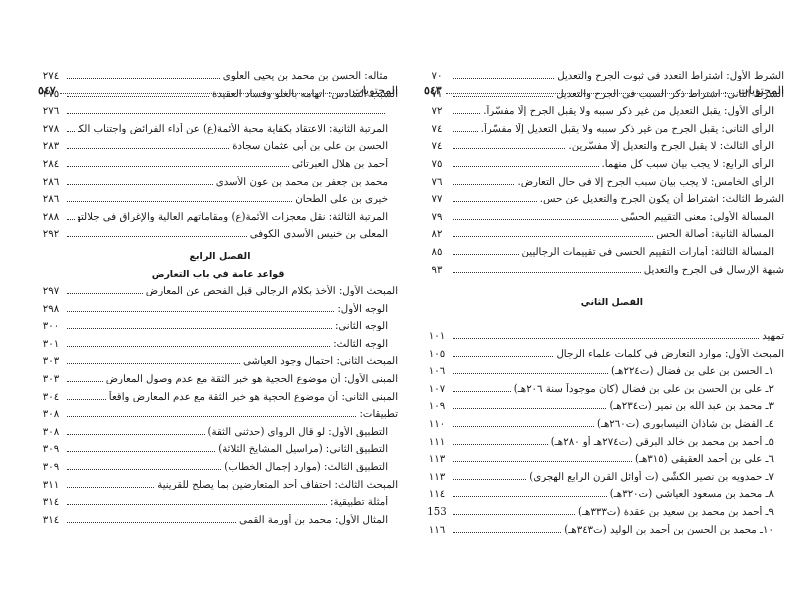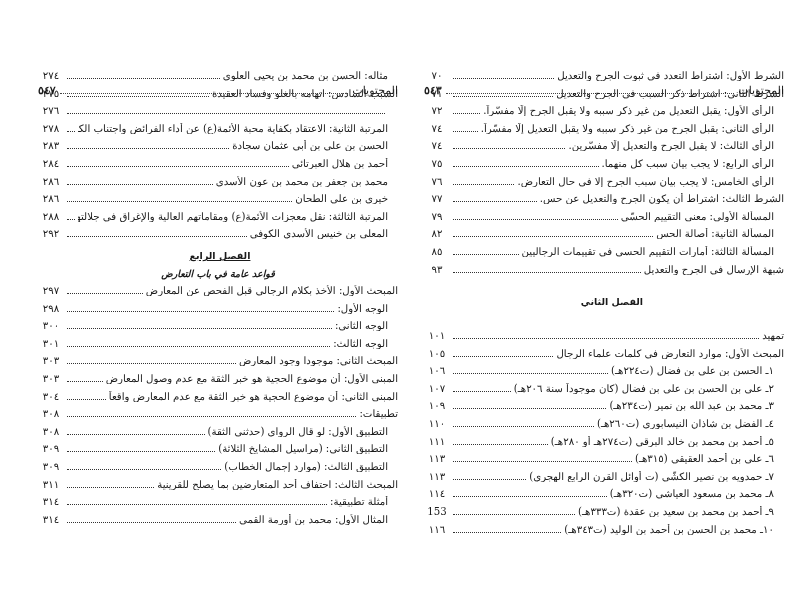--- a/index.html
+++ b/index.html
@@ -75,22 +75,22 @@
         <span class="txt">المرتبة الثالثة: نقل معجزات الأئمة(ع) ومقاماتهم العالية والإغراق في جلالتهم</span>
         <span class="lead"></span>
         <span class="num">٢٨٨</span>
       </div>
       <div class="row i1">
         <span class="txt">المعلى بن خنيس الأسدي الكوفي</span>
         <span class="lead"></span>
         <span class="num">٢٩٢</span>
       </div>
     </div>
-  <div class="heading" style="position:absolute;top:247px;left:4px;right:0;text-decoration:underline;">الفصل الرابع</div>
-  <div class="heading" style="position:absolute;top:265px;left:0;right:0;font-style:italic;">قواعد عامة في باب التعارض</div>
+  <div class="heading" style="position:absolute;top:247px;left:4px;right:0;">الفصل الرابع</div>
+  <div class="heading" style="position:absolute;top:265px;left:0;right:0;">قواعد عامة في باب التعارض</div>
   <div class="toc" style="top:285px;" id="L2">
       <div class="row">
         <span class="txt">المبحث الأول: الأخذ بكلام الرجالي قبل الفحص عن المعارض</span>
         <span class="lead"></span>
         <span class="num">٢٩٧</span>
       </div>
       <div class="row i1">
         <span class="txt">الوجه الأول:</span>
         <span class="lead"></span>
         <span class="num">٢٩٨</span>
@@ -99,21 +99,21 @@
         <span class="txt">الوجه الثاني:</span>
         <span class="lead"></span>
         <span class="num">٣٠٠</span>
       </div>
       <div class="row i1">
         <span class="txt">الوجه الثالث:</span>
         <span class="lead"></span>
         <span class="num">٣٠١</span>
       </div>
       <div class="row">
-        <span class="txt">المبحث الثاني: موجودا وجود المعارض</span>
+        <span class="txt">المبحث الثاني: احتمال وجود العياشي</span>
         <span class="lead"></span>
         <span class="num">٣٠٣</span>
       </div>
       <div class="row">
         <span class="txt">المبنى الأول: أن موضوع الحجية هو خبر الثقة مع عدم وصول المعارض</span>
         <span class="lead"></span>
         <span class="num">٣٠٣</span>
       </div>
       <div class="row">
         <span class="txt">المبنى الثاني: أن موضوع الحجية هو خبر الثقة مع عدم المعارض واقعاً</span>

